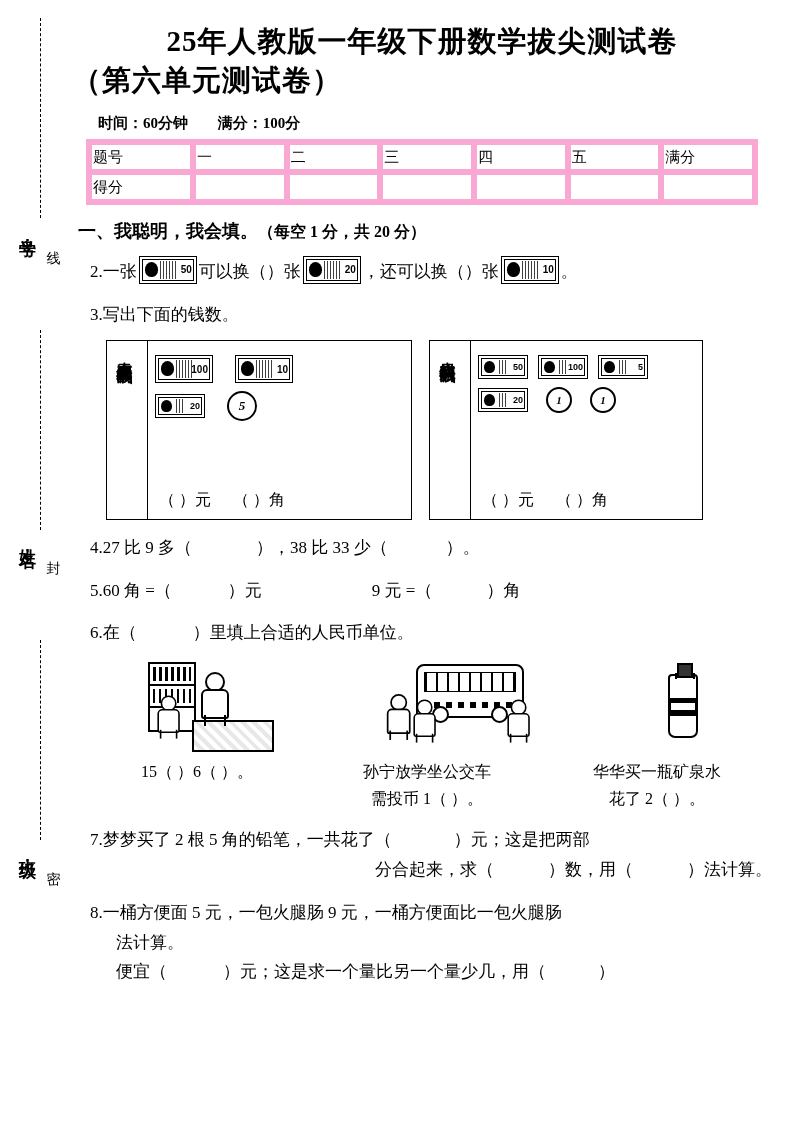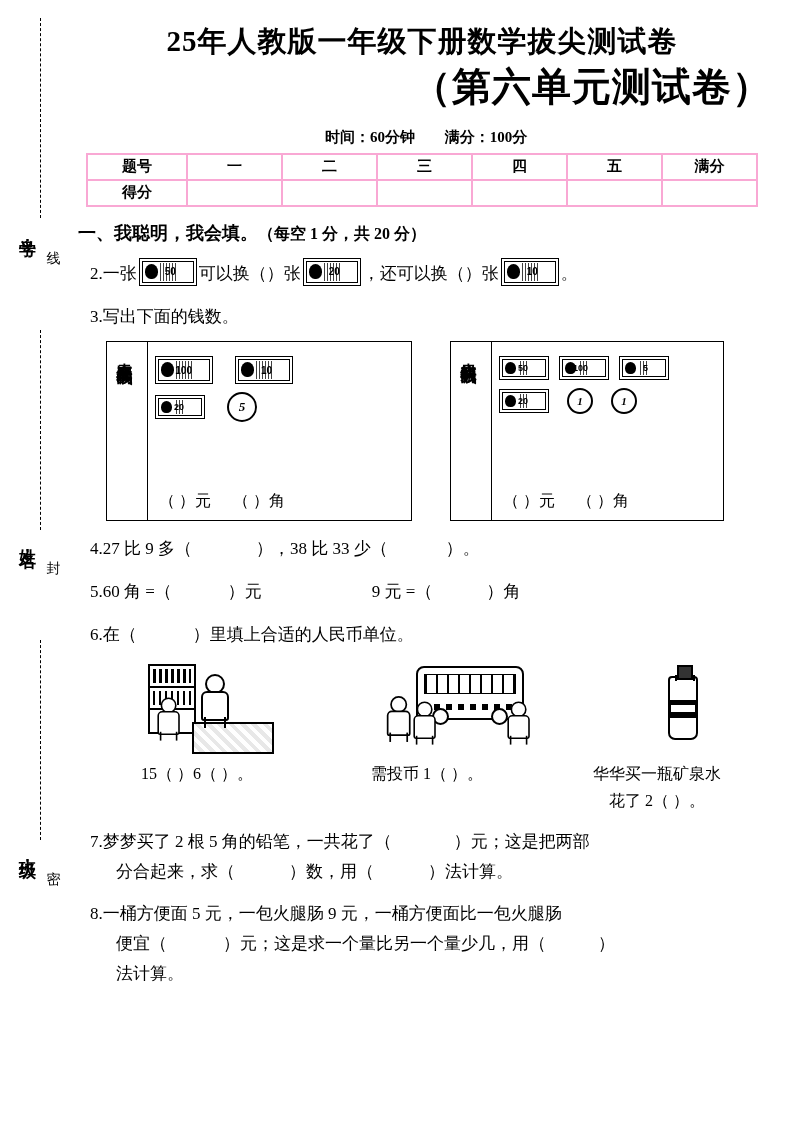--- a/index.html
+++ b/index.html
@@ -58,48 +58,47 @@
 
   .title {
     text-align: center;
     font-weight: bold;
     font-size: 29px;
     letter-spacing: 1px;
     margin-top: 22px;
     line-height: 1.35;
   }
   .title-2 {
-    text-align: right;
-    font-weight: bold;
-    font-size: 39px;
+    text-align: left;
+    font-weight: bold;
+    font-size: 29px;
     letter-spacing: 1px;
     line-height: 1.35;
   }
 
   .meta {
-    text-align: center;
+    text-align: left;
     font-size: 15px;
     font-weight: bold;
     margin-top: 14px;
     padding-right: 18px;
   }
   .meta span { margin-left: 26px; }
 
   table.scoretable {
     border-collapse: collapse;
     width: 672px;
     margin: 6px auto 0 auto;
     table-layout: fixed;
   }
   table.scoretable td {
-    border: 2px solid #f9a8d4;
+    border: 6px solid #f9a8d4;
     height: 22px;
-    text-align: center;
     font-size: 15px;
-    font-weight: bold;
+    font-weight: normal;
   }
 
   .sec-head {
     font-size: 18px;
     font-weight: bold;
     margin: 14px 0 4px 6px;
   }
   .sec-head .small {
     font-size: 16px;
     font-weight: bold;
@@ -159,42 +158,42 @@
   }
   .note .face {
     position: absolute;
     left: 5px; top: 5px;
     width: 13px; height: 15px;
     background: #000;
     border-radius: 50% 50% 45% 45%;
   }
   .note .val {
     position: absolute;
-    right: 20px; top: 50%;
+    right: 4px; top: 50%;
     transform: translateY(-50%);
     font-size: 10px;
     font-weight: bold;
     font-family: "Liberation Sans", sans-serif;
   }
   .note .hatch {
     position: absolute;
     left: 20px; top: 4px; bottom: 4px; right: 20px;
     background: repeating-linear-gradient(90deg, #000 0 1px, transparent 1px 3px);
     opacity: .75;
   }
   .note-sm { width: 48px; height: 22px; vertical-align: -6px; }
   .note-sm .face { width: 11px; height: 12px; }
   .note-sm .val { font-size: 9px; }
 
   
   .q3wrap {
     position: relative;
     margin: 10px 0 0 34px;
     display: flex;
-    gap: 38px;
+    gap: 17px;
   }
   .moneybox {
     border: 1.5px solid #000;
     position: relative;
     box-sizing: border-box;
   }
   .box-a { width: 306px; height: 180px; }
   .box-b { width: 274px; height: 180px; }
   .box-label {
     position: absolute;
@@ -528,38 +527,39 @@
           <div class="lbl"></div>
         </div>
     </div>
   </div>
 
   <div class="caption">
     <div>
       <div>15（      ）6（      ）。</div>
     </div>
     <div>
+      <div>孙宁放学坐公交车</div>
       <div>需投币 1（      ）。</div>
     </div>
     <div>
       <div>华华买一瓶矿泉水</div>
       <div>花了 2（      ）。</div>
     </div>
   </div>
 
   <div class="q">
     <span>7.</span><span>梦梦买了 2 根 5 角的铅笔，一共花了（</span><span style="display:inline-block;width:62px;"></span><span>）元；这是把两部</span>
-    <div class="q-indent" style="margin-left:26px;">
+    <div class="q-indent" style="margin-left:26px;text-align:right;">
       <span>分合起来，求（</span><span style="display:inline-block;width:54px;"></span><span>）数，用（</span><span style="display:inline-block;width:54px;"></span><span>）法计算。</span>
     </div>
   </div>
 
   <div class="q">
     <span>8.</span><span>一桶方便面 5 元，一包火腿肠 9 元，一桶方便面比一包火腿肠</span>
     <div class="q-indent" style="margin-left:26px;">
+      <span>法计算。</span>
+    </div>
+    <div class="q-indent" style="margin-left:26px;">
       <span>便宜（</span><span style="display:inline-block;width:56px;"></span><span>）元；这是求一个量比另一个量少几，用（</span><span style="display:inline-block;width:52px;"></span><span>）</span>
     </div>
-    <div class="q-indent" style="margin-left:26px;">
-      <span>法计算。</span>
-    </div>
   </div>
 
 </div>
 
 </body></html>

